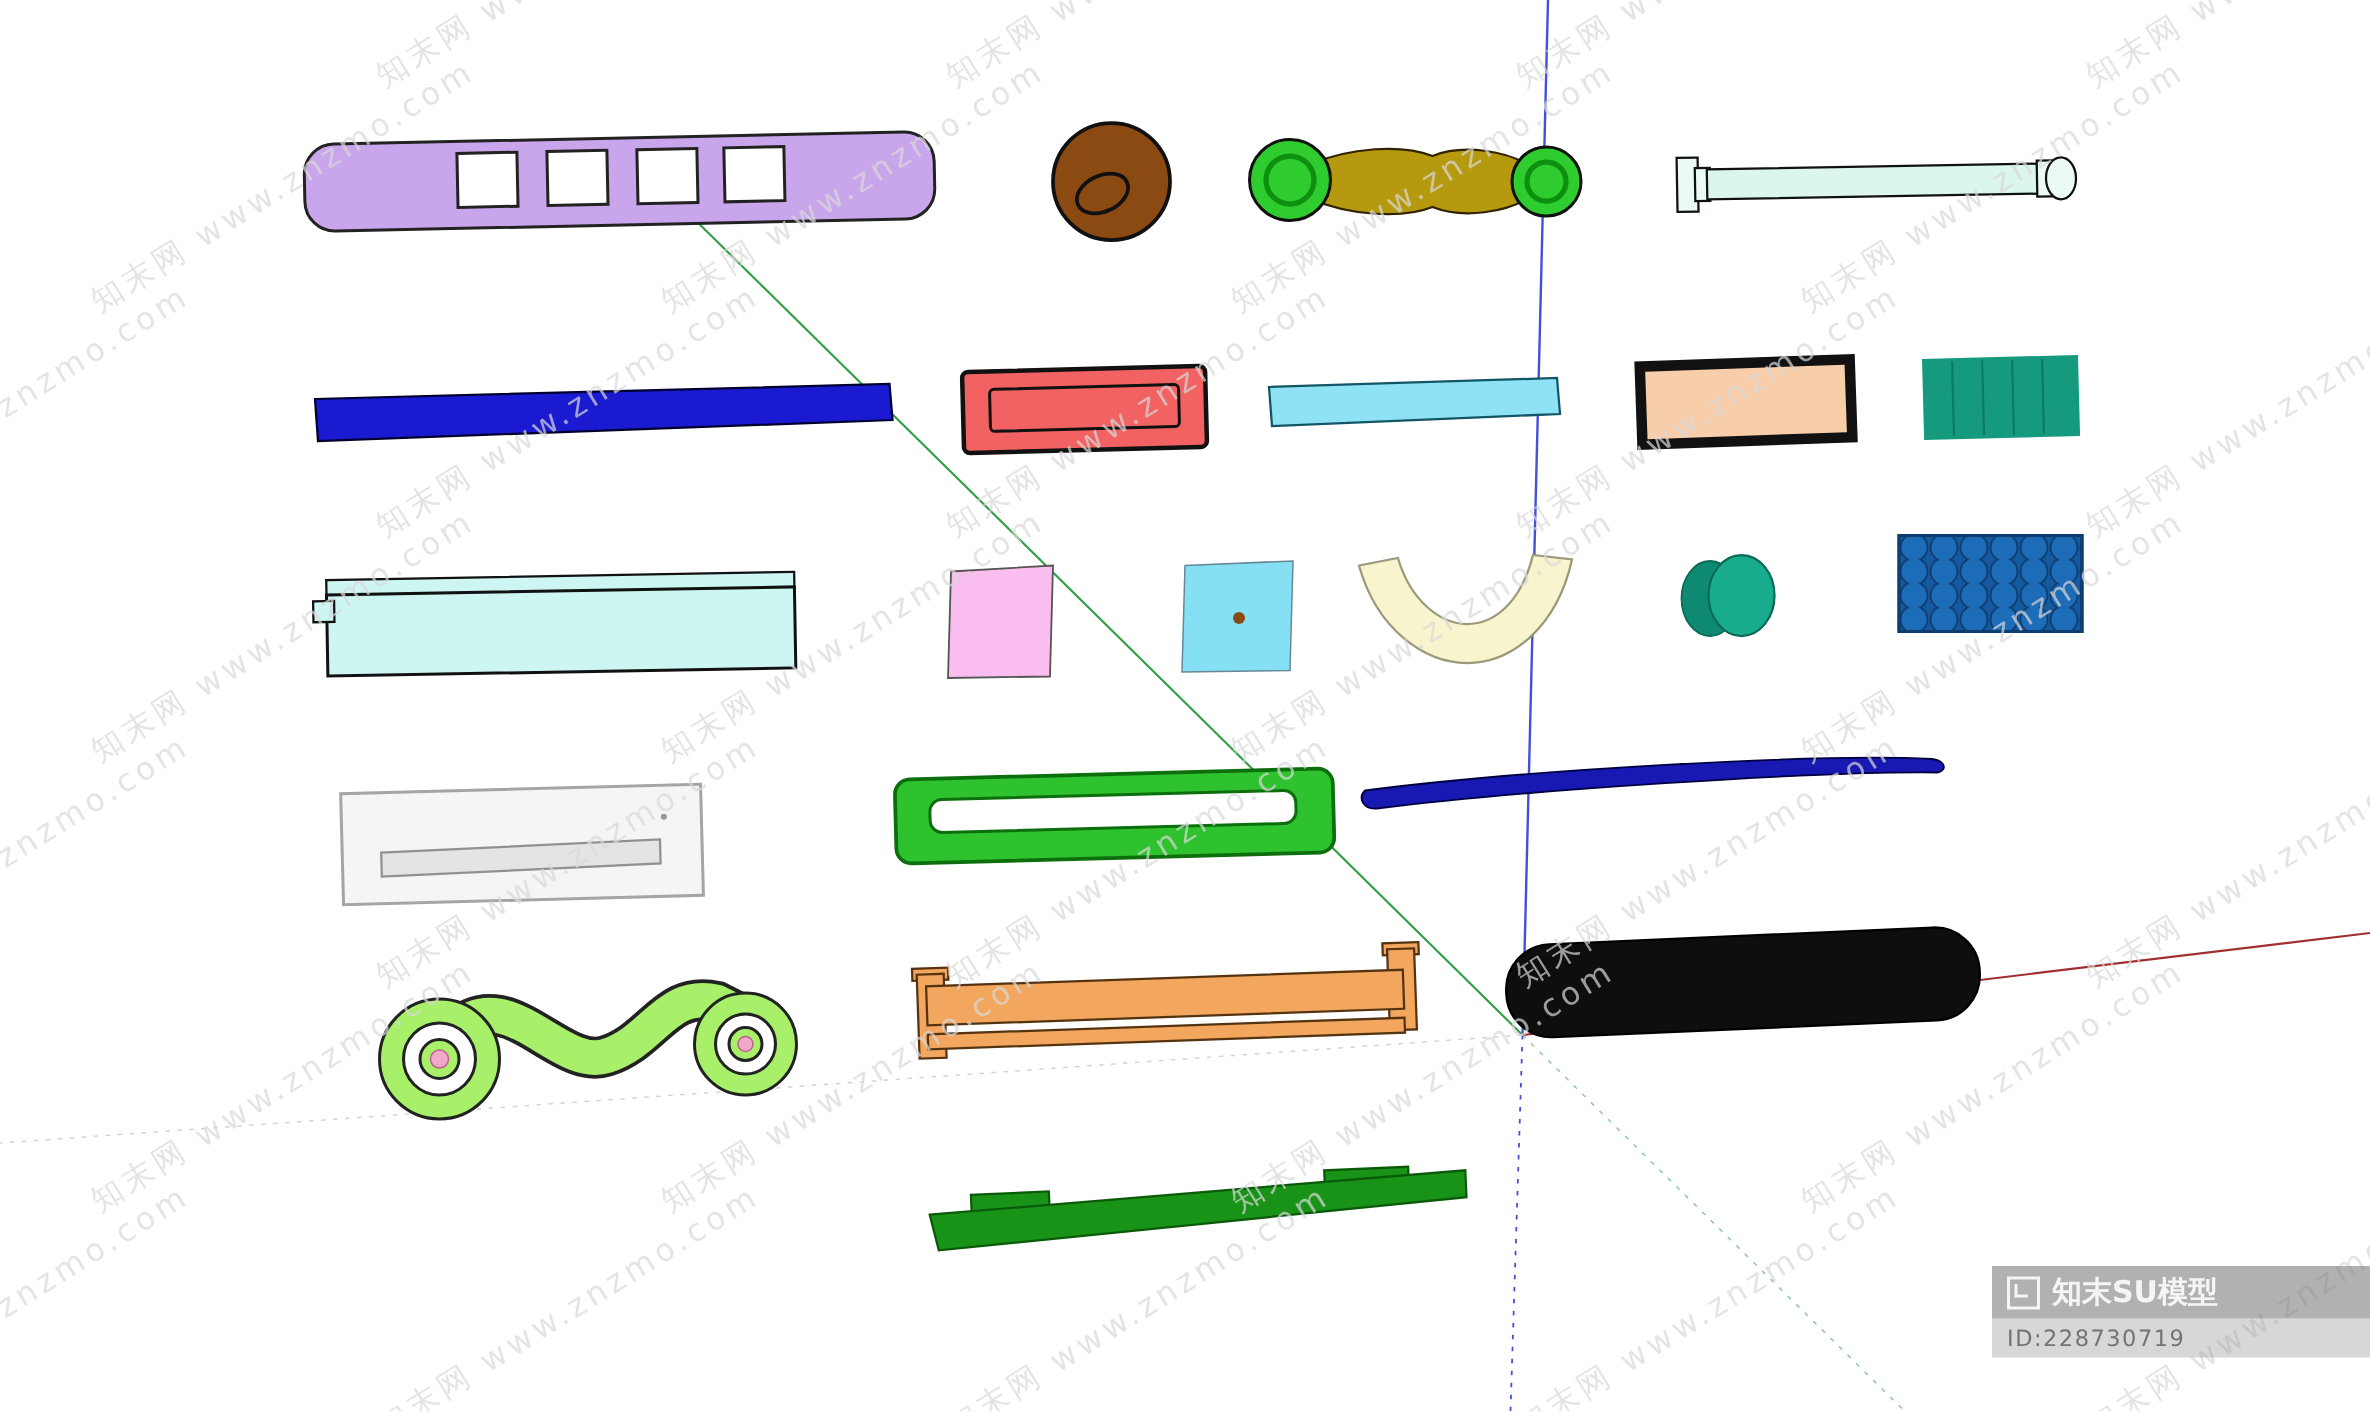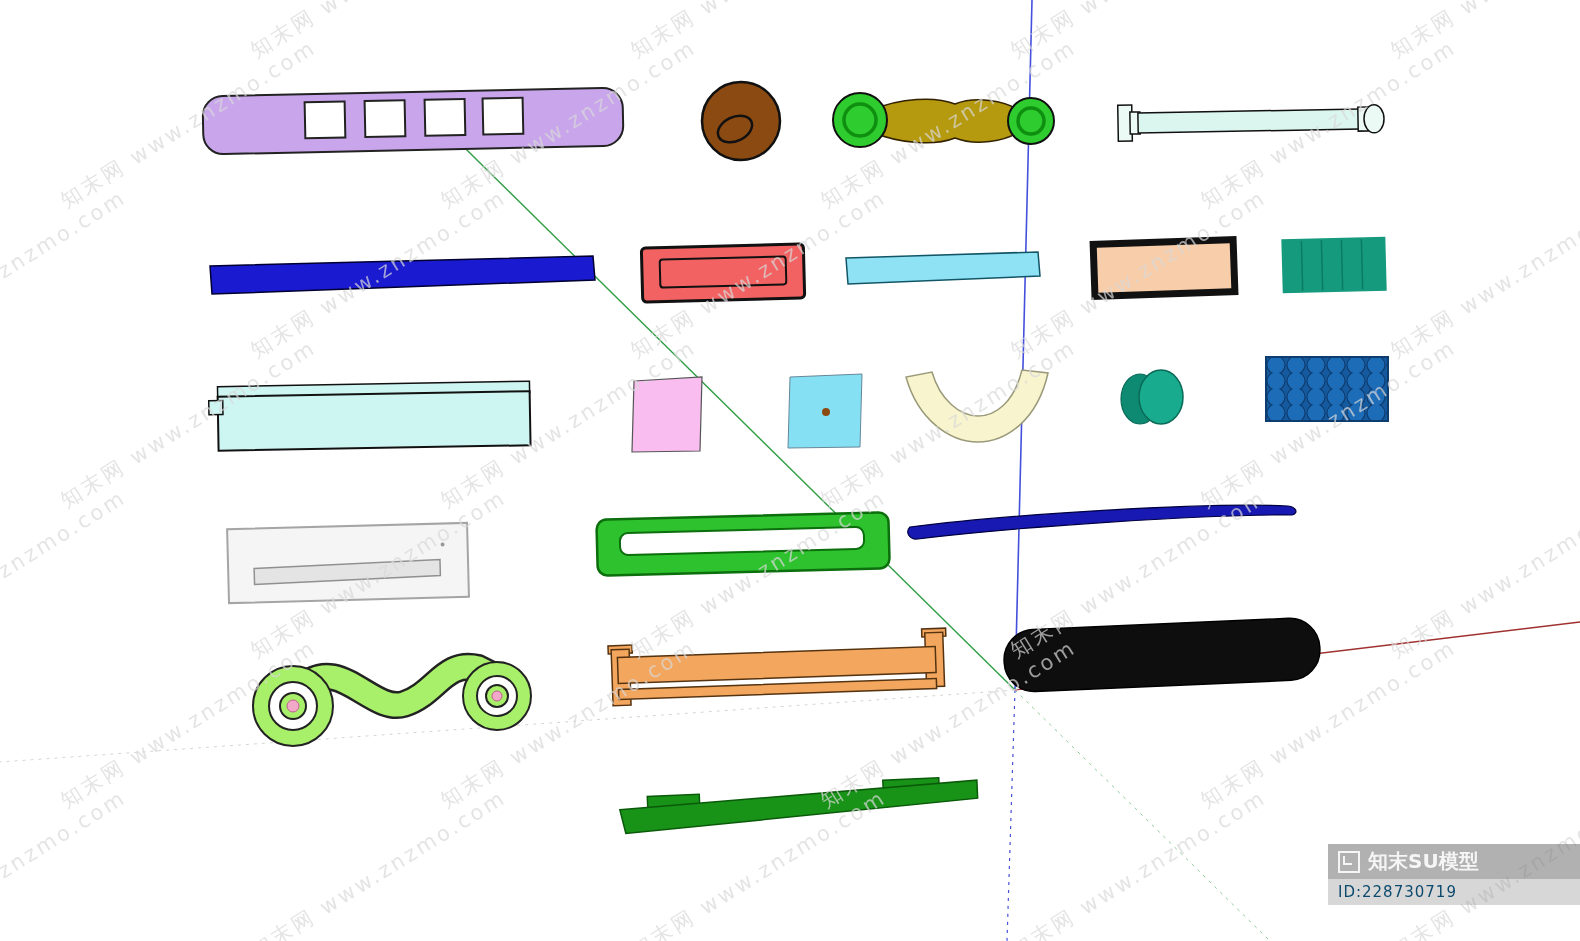--- a/index.html
+++ b/index.html
@@ -3,21 +3,21 @@
 <meta charset="utf-8">
 <style>
   html,body{margin:0;padding:0;background:#ffffff;}
   #stage{position:relative;width:1580px;height:941px;overflow:hidden;background:#ffffff;font-family:"DejaVu Sans",sans-serif;}
   #scene{position:absolute;left:0;top:0;}
   #watermark-layer{position:absolute;left:0;top:0;width:1580px;height:941px;pointer-events:none;overflow:hidden;}
   .wm{position:absolute;transform:rotate(-32deg);font-size:21px;letter-spacing:3px;white-space:nowrap;opacity:.7;font-family:"DejaVu Sans",sans-serif;}
   .badge{position:absolute;right:0;bottom:36px;width:252px;font-family:"DejaVu Sans",sans-serif;}
   .badge-row{padding:4px 10px;}
   .badge-brand{background:rgba(125,125,125,.60);color:#f5f5f5;font-size:20px;font-weight:bold;display:flex;align-items:center;gap:8px;}
-  .badge-id{background:rgba(150,150,150,.38);color:#0c4a6e;font-size:15px;letter-spacing:1px;}
+  .badge-id{background:rgba(150,150,150,.38);color:#737373;font-size:15px;letter-spacing:1px;}
   .badge-icon{display:inline-block;width:18px;height:18px;border:2px solid #f5f5f5;position:relative;}
   .badge-icon::after{content:"";position:absolute;left:3px;top:3px;width:7px;height:7px;border-left:2px solid #f5f5f5;border-bottom:2px solid #f5f5f5;}
 </style>
 </head>
 <body>
 
 <div id="stage">
 
   <svg id="scene" width="1580" height="941" viewBox="0 0 1580 941">
 

